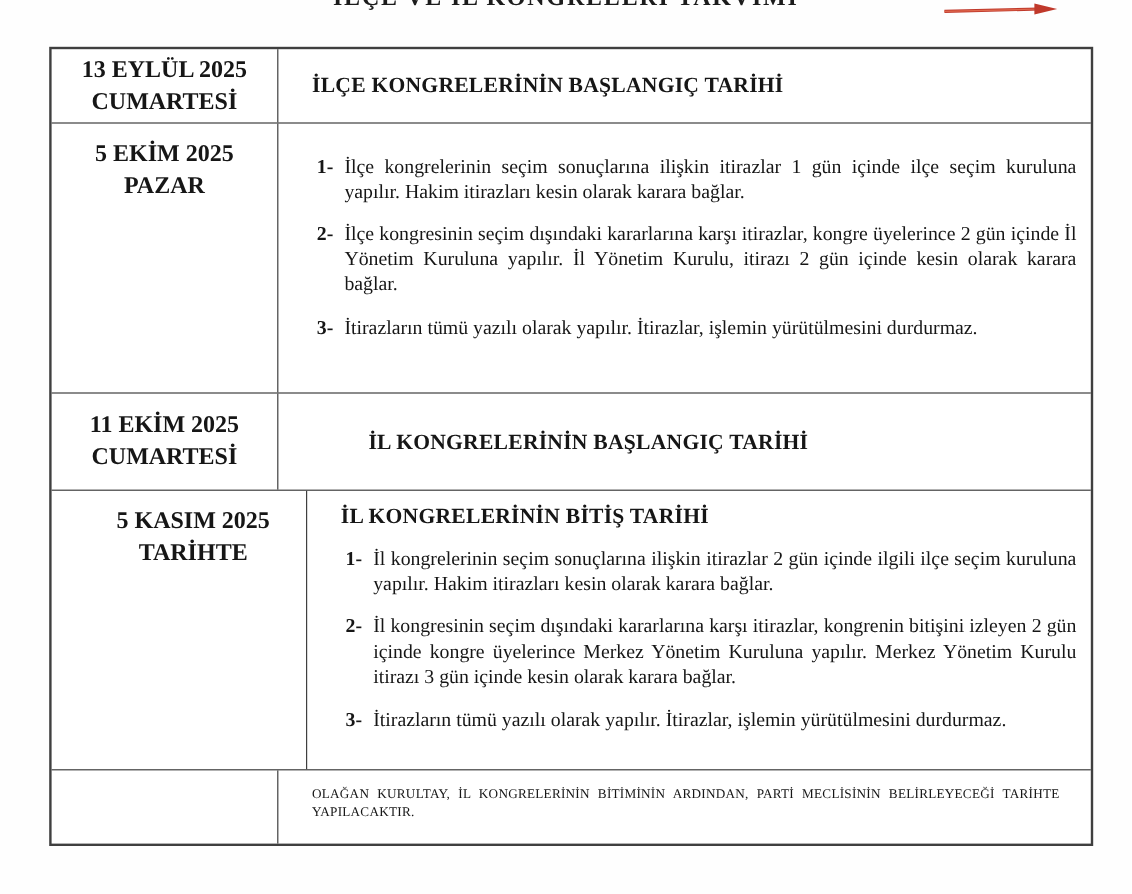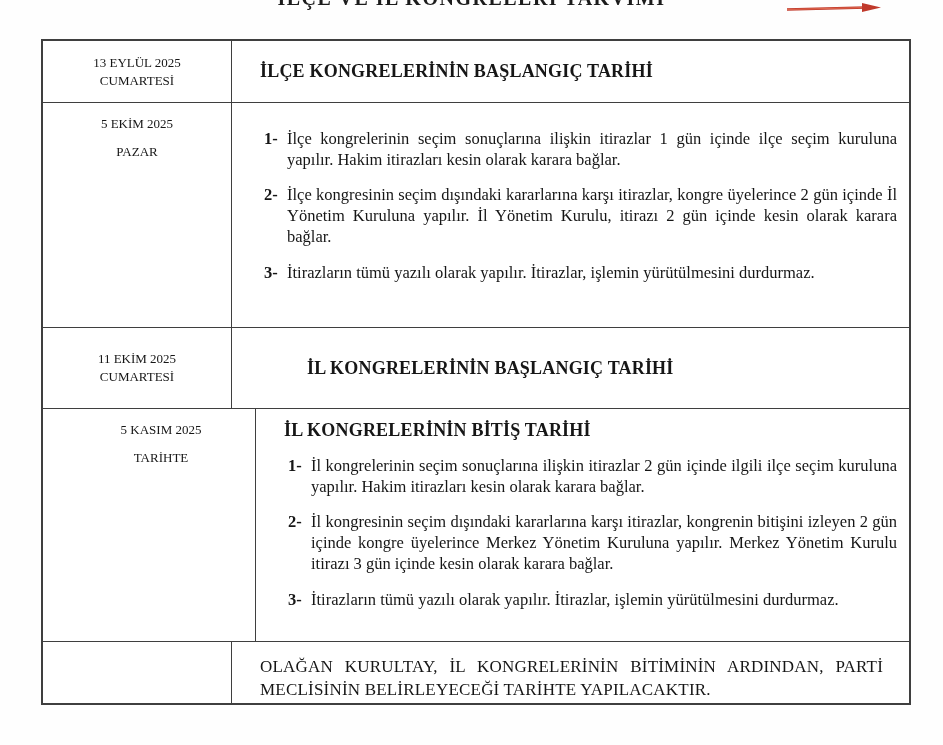--- a/index.html
+++ b/index.html
@@ -18,34 +18,34 @@
   
   .cal-table { position:absolute; left:41px; top:39px; width:870px; border:2px solid #3f3f3f; background:#ffffff; }
   .row { display:flex; border-bottom:1.5px solid #3f3f3f; }
   .row:last-child { border-bottom:none; }
   .h1 { height:62px; }
   .h2 { height:225px; }
   .h3 { height:81px;gap:47px; }
   .h4 { height:233px;padding-left:24px; }
   .h5 { height:61px; }
 
-  .date-cell { width:189px; border-right:1.5px solid #3f3f3f; display:flex; flex-direction:column; align-items:center; text-align:right; font-weight:normal; font-size:13px; line-height:1.35; }
+  .date-cell { width:189px; border-right:1.5px solid #3f3f3f; display:flex; flex-direction:column; align-items:center; text-align:right; font-weight:bold; font-size:20px; line-height:1.35; }
   .v-center { justify-content:center; }
-  .v-top { padding-top:12px;gap:10px; }
+  .v-top { padding-top:12px; }
 
   .content-cell { flex:1; padding-right:12px; min-width:0; }
   .cc-center { display:flex; align-items:center; }
   .cc-top { padding-top:11px; }
 
   .heading { margin-left:28px; font-weight:bold; font-size:18px; letter-spacing:0.2px; }
 
   .item { position:relative; margin-left:32px; padding-left:23px; margin-top:14px; text-align:justify; font-size:16.5px; line-height:1.28; }
   .num { position:absolute; left:0; top:0; font-weight:bold; }
 
-  .footer-text { padding:13px 14px 0 28px; font-size:17px; line-height:1.38; text-align:justify; letter-spacing:0.2px; }
+  .footer-text { padding:13px 14px 0 28px; font-size:11px; line-height:1.38; text-align:justify; letter-spacing:0.2px; }
 </style>
 </head>
 <body>
 
 <div class="page">
 
   <div class="title-clip">
     <div class="title-text">İLÇE VE İL KONGRELERİ TAKVİMİ</div>
   </div>
 

